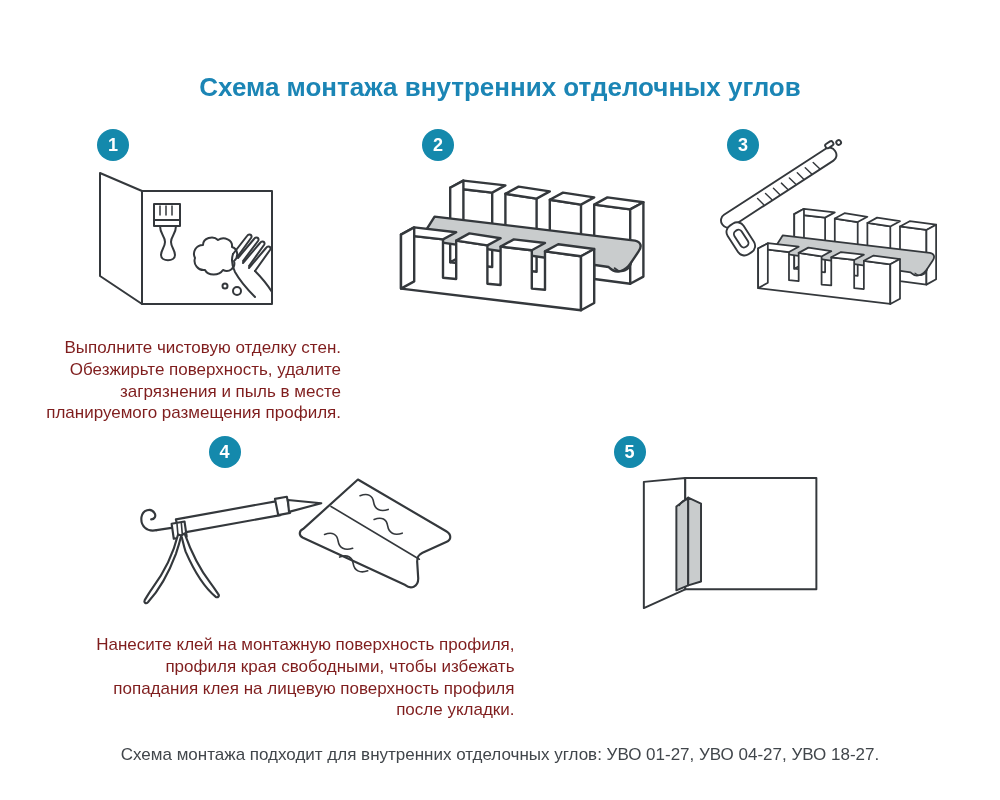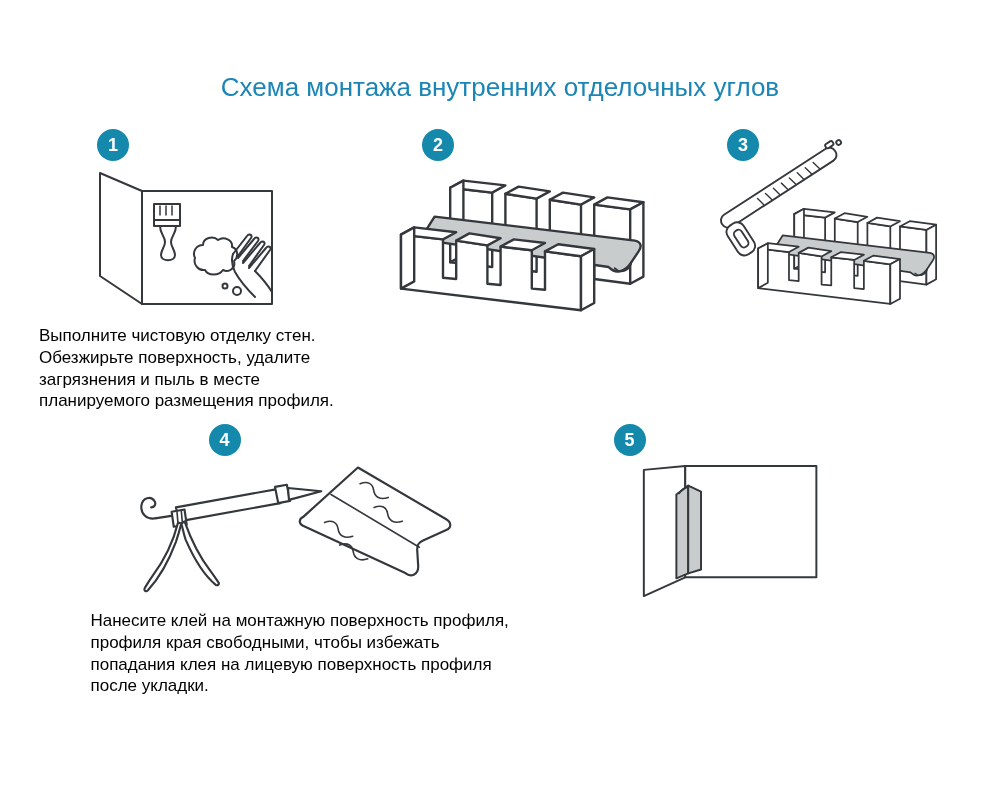--- a/index.html
+++ b/index.html
@@ -1,32 +1,32 @@
 <!DOCTYPE html>
 <html><head>
 <meta charset="utf-8">
 <style>
   html,body{margin:0;padding:0;background:#ffffff;}
   body{width:1000px;height:800px;font-family:"Liberation Sans",sans-serif;overflow:hidden;}
   .canvas{position:relative;width:1000px;height:800px;background:#fff;}
-  .title{margin:72px 0 0 0;text-align:center;font-size:26px;font-weight:normal;color:#1b85b5;}
+  .title{margin:72px 0 0 0;text-align:center;font-size:26px;font-weight:bold;color:#1b85b5;}
   .row{display:flex;justify-content:center;align-items:flex-start;}
   .row1{margin-top:26px;}
   .row2{margin-top:12px;}
   .step{display:flex;flex-direction:column;}
   .s1{width:330px;} .s2{width:320px;} .s3{width:300px;}
   .s4{width:430px;} .s5{width:350px;margin-left:45px;}
   .badge{width:32px;height:32px;border-radius:50%;background:#1489ac;color:#fff;
          font-weight:bold;font-size:18px;display:flex;align-items:center;justify-content:center;}
   .s1 .badge{margin-left:72px;} .s2 .badge{margin-left:67px;} .s3 .badge{margin-left:52px;}
   .s4 .badge{margin-left:121px;} .s5 .badge{margin-left:51px;}
   .art{height:150px;margin-top:4px;display:flex;justify-content:center;align-items:flex-end;}
   .row2 .art{height:140px;}
   .s3 .art svg{height:180px;margin-top:-32px;}
-  .caption{margin:10px auto 0 auto;text-align:left;font-size:17px;line-height:1.28;color:#000000;}
+  .caption{margin:22px auto 0 auto;text-align:right;font-size:17px;line-height:1.28;color:#7f1d1d;}
   .s1 .caption{width:302px;} .s2 .caption{width:278px;} .s3 .caption{width:250px;}
   .s4 .caption{width:424px;} .s5 .caption{width:330px;}
   .footer{margin:24px 0 0 0;text-align:center;font-size:17px;color:#41464b;}
   
   svg .ln{stroke:#34383c;stroke-width:2;fill:none;stroke-linecap:round;stroke-linejoin:round;}
   svg .w{stroke:#34383c;stroke-width:2;fill:#ffffff;stroke-linecap:round;stroke-linejoin:round;}
   svg .gy{stroke:#34383c;stroke-width:2;fill:#c9cccd;stroke-linecap:round;stroke-linejoin:round;}
   svg .thin{stroke:#34383c;stroke-width:1.5;fill:none;stroke-linecap:round;}
 </style>
 </head>
@@ -190,14 +190,15 @@
             <path class="gy" d="M58,53 L70,44 L70,133 L58,138 Z"></path>
             <path class="gy" d="M70,44 L83,50 L83,129 L70,133 Z"></path>
             <path class="thin" d="M61,52 Q64,46 70,46"></path>
           </g>
         </svg>
       </div>
     </section>
 
   </div>
 
+  <p class="footer">Схема монтажа подходит для внутренних отделочных углов: УВО 01-27, УВО 04-27, УВО 18-27.</p>
 
 </div>
 
 </body></html>

